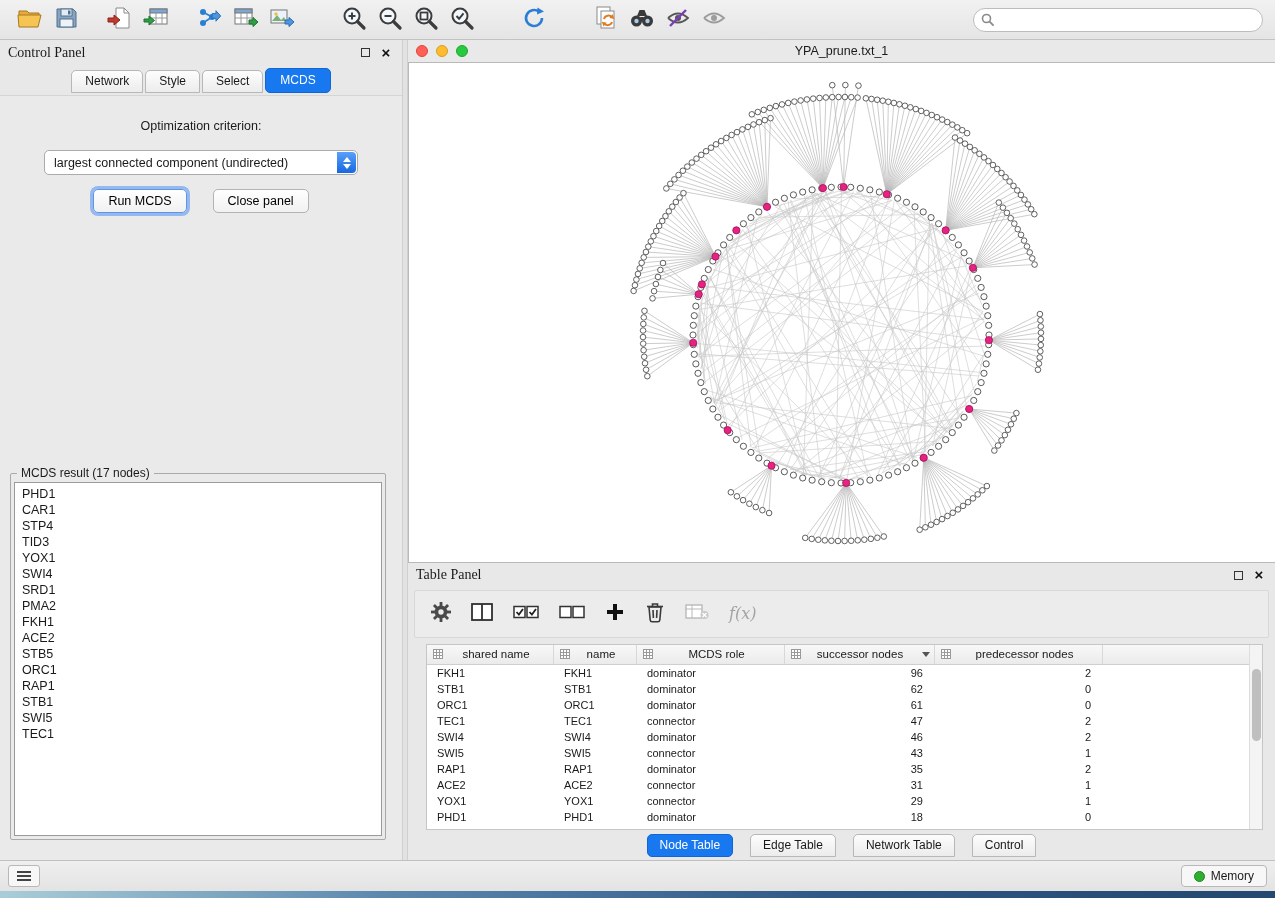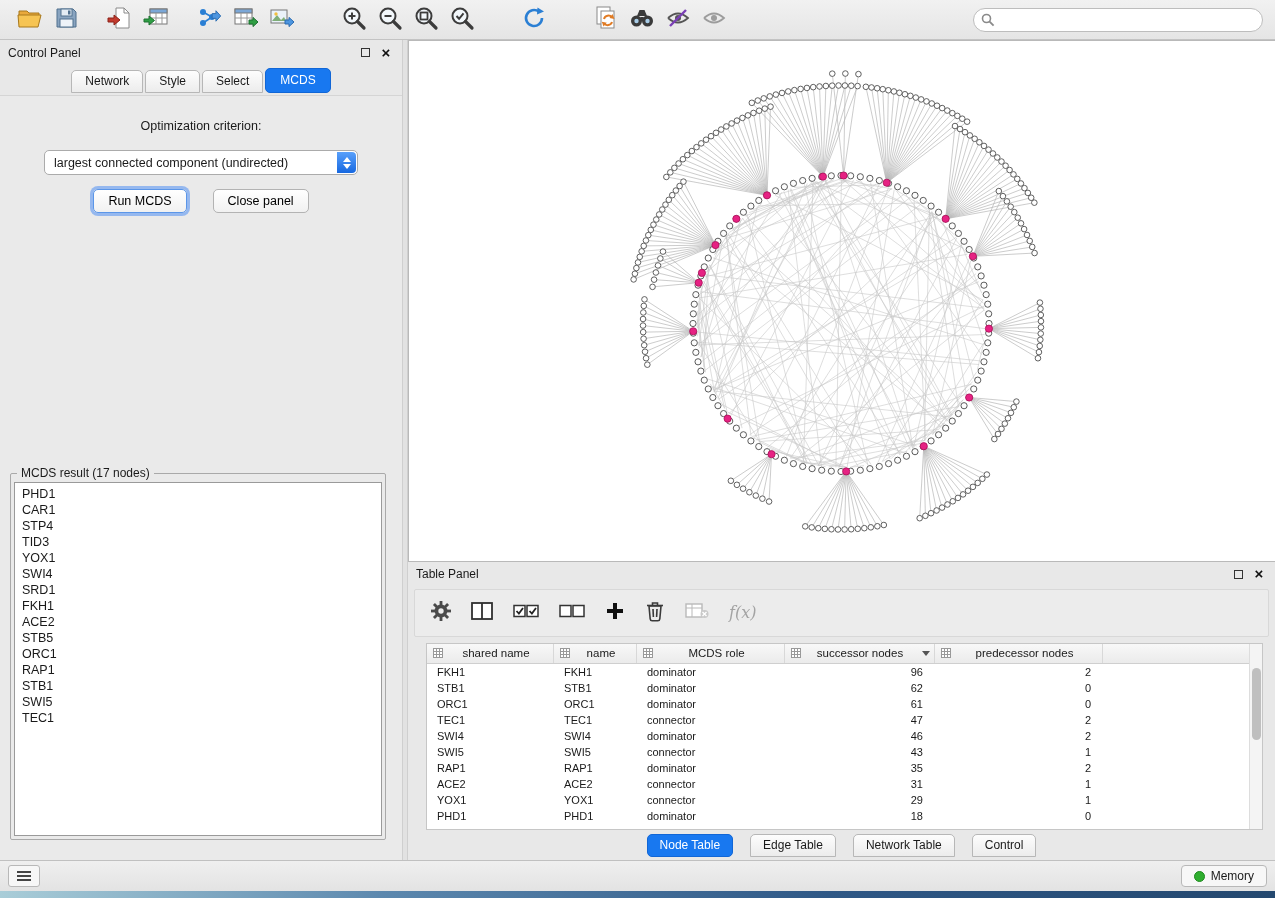--- a/index.html
+++ b/index.html
@@ -22,21 +22,21 @@
   .search-glyph { position: absolute; left: 8px; top: 5px; }
 
   
   .main { flex: 1 1 auto; display: flex; min-height: 0; }
   .splitter-v { flex: 0 0 6px; background: #e2e2e2; border-left: 1px solid #cfcfcf;
                 border-right: 1px solid #cfcfcf; }
 
   
   .control-panel { flex: 0 0 402px; display: flex; flex-direction: column; background: #e8e8e8; position: relative; }
   .panel-header { height: 25px; display: flex; align-items: center; padding: 0 8px; }
-  .panel-header .ph-title { flex: 1; font-size: 12px; }
+  .panel-header .ph-title { flex: 1; font-size: 14px; font-family: Liberation Serif, serif; }
   .wbtn { display: flex; align-items: center; justify-content: center; width: 16px; height: 16px; margin-left: 5px; }
   .float-glyph { width: 9px; height: 9px; border: 1.5px solid #333; display: inline-block; }
   .close-glyph { font-size: 15px; font-weight: bold; color: #111; line-height: 12px; }
 
   .cp-tabs { height: 30px; display: flex; align-items: flex-end; justify-content: center; gap: 2px;
              padding-bottom: 2px; }
   .cp-tab { padding: 3px 13px 4px; background: linear-gradient(#fdfdfd, #ececec);
             border: 1px solid #b7b7b7; border-radius: 5px 5px 0 0; font-size: 12px; cursor: default; }
   .cp-tab.active { background: #1878f0; color: #fff; border: 1px solid #1166d6; border-radius: 5px;
                    padding: 4px 14px 5px; }
@@ -353,38 +353,47 @@
         <fieldset class="result-box">
           <legend>MCDS result (17 nodes)</legend>
           <div class="result-list">
               <div class="result-item">PHD1</div>
               <div class="result-item">CAR1</div>
               <div class="result-item">STP4</div>
               <div class="result-item">TID3</div>
               <div class="result-item">YOX1</div>
               <div class="result-item">SWI4</div>
               <div class="result-item">SRD1</div>
+              <div class="result-item">PMA2</div>
               <div class="result-item">FKH1</div>
               <div class="result-item">ACE2</div>
               <div class="result-item">STB5</div>
               <div class="result-item">ORC1</div>
               <div class="result-item">RAP1</div>
               <div class="result-item">STB1</div>
               <div class="result-item">SWI5</div>
               <div class="result-item">TEC1</div>
             </div>
         </fieldset>
       </div>
     </div>
 
     <div class="splitter-v"></div>
 
     <div class="right-col">
 
       <div class="network-window">
+        <div class="net-titlebar">
+          <span class="net-title">YPA_prune.txt_1</span>
+          <span class="traffic">
+            <span class="light red"></span>
+            <span class="light yellow"></span>
+            <span class="light green"></span>
+          </span>
+        </div>
         <div class="net-canvas">
           <svg id="net-svg" viewBox="0 0 866 499" preserveAspectRatio="xMidYMid meet">
               <g stroke="#b5b5b5" stroke-width="0.6" opacity="0.75">
                 <line x1="432.46869821785435" y1="128.00076277292098" x2="426.8965530337828" y2="415.90953696354876"></line>
                 <line x1="557.3559557289814" y1="342.86525497924674" x2="523.4435430957427" y2="160.76116493734287"></line>
                 <line x1="503.6496478030841" y1="396.90927895754584" x2="416.2290151379419" y2="128.8662302722354"></line>
                 <line x1="510.4419569971062" y1="392.759510525938" x2="574.653906196857" y2="291.64339702745804"></line>
                 <line x1="408.6146342485538" y1="414.08843960249226" x2="564.7764933029729" y2="216.26488695476067"></line>
                 <line x1="406.2294214212391" y1="130.3247471161039" x2="554.8416396892286" y2="196.86058585228562"></line>
                 <line x1="300.5082821998994" y1="213.29797150030754" x2="410.01279309950655" y2="414.3114989476075"></line>

